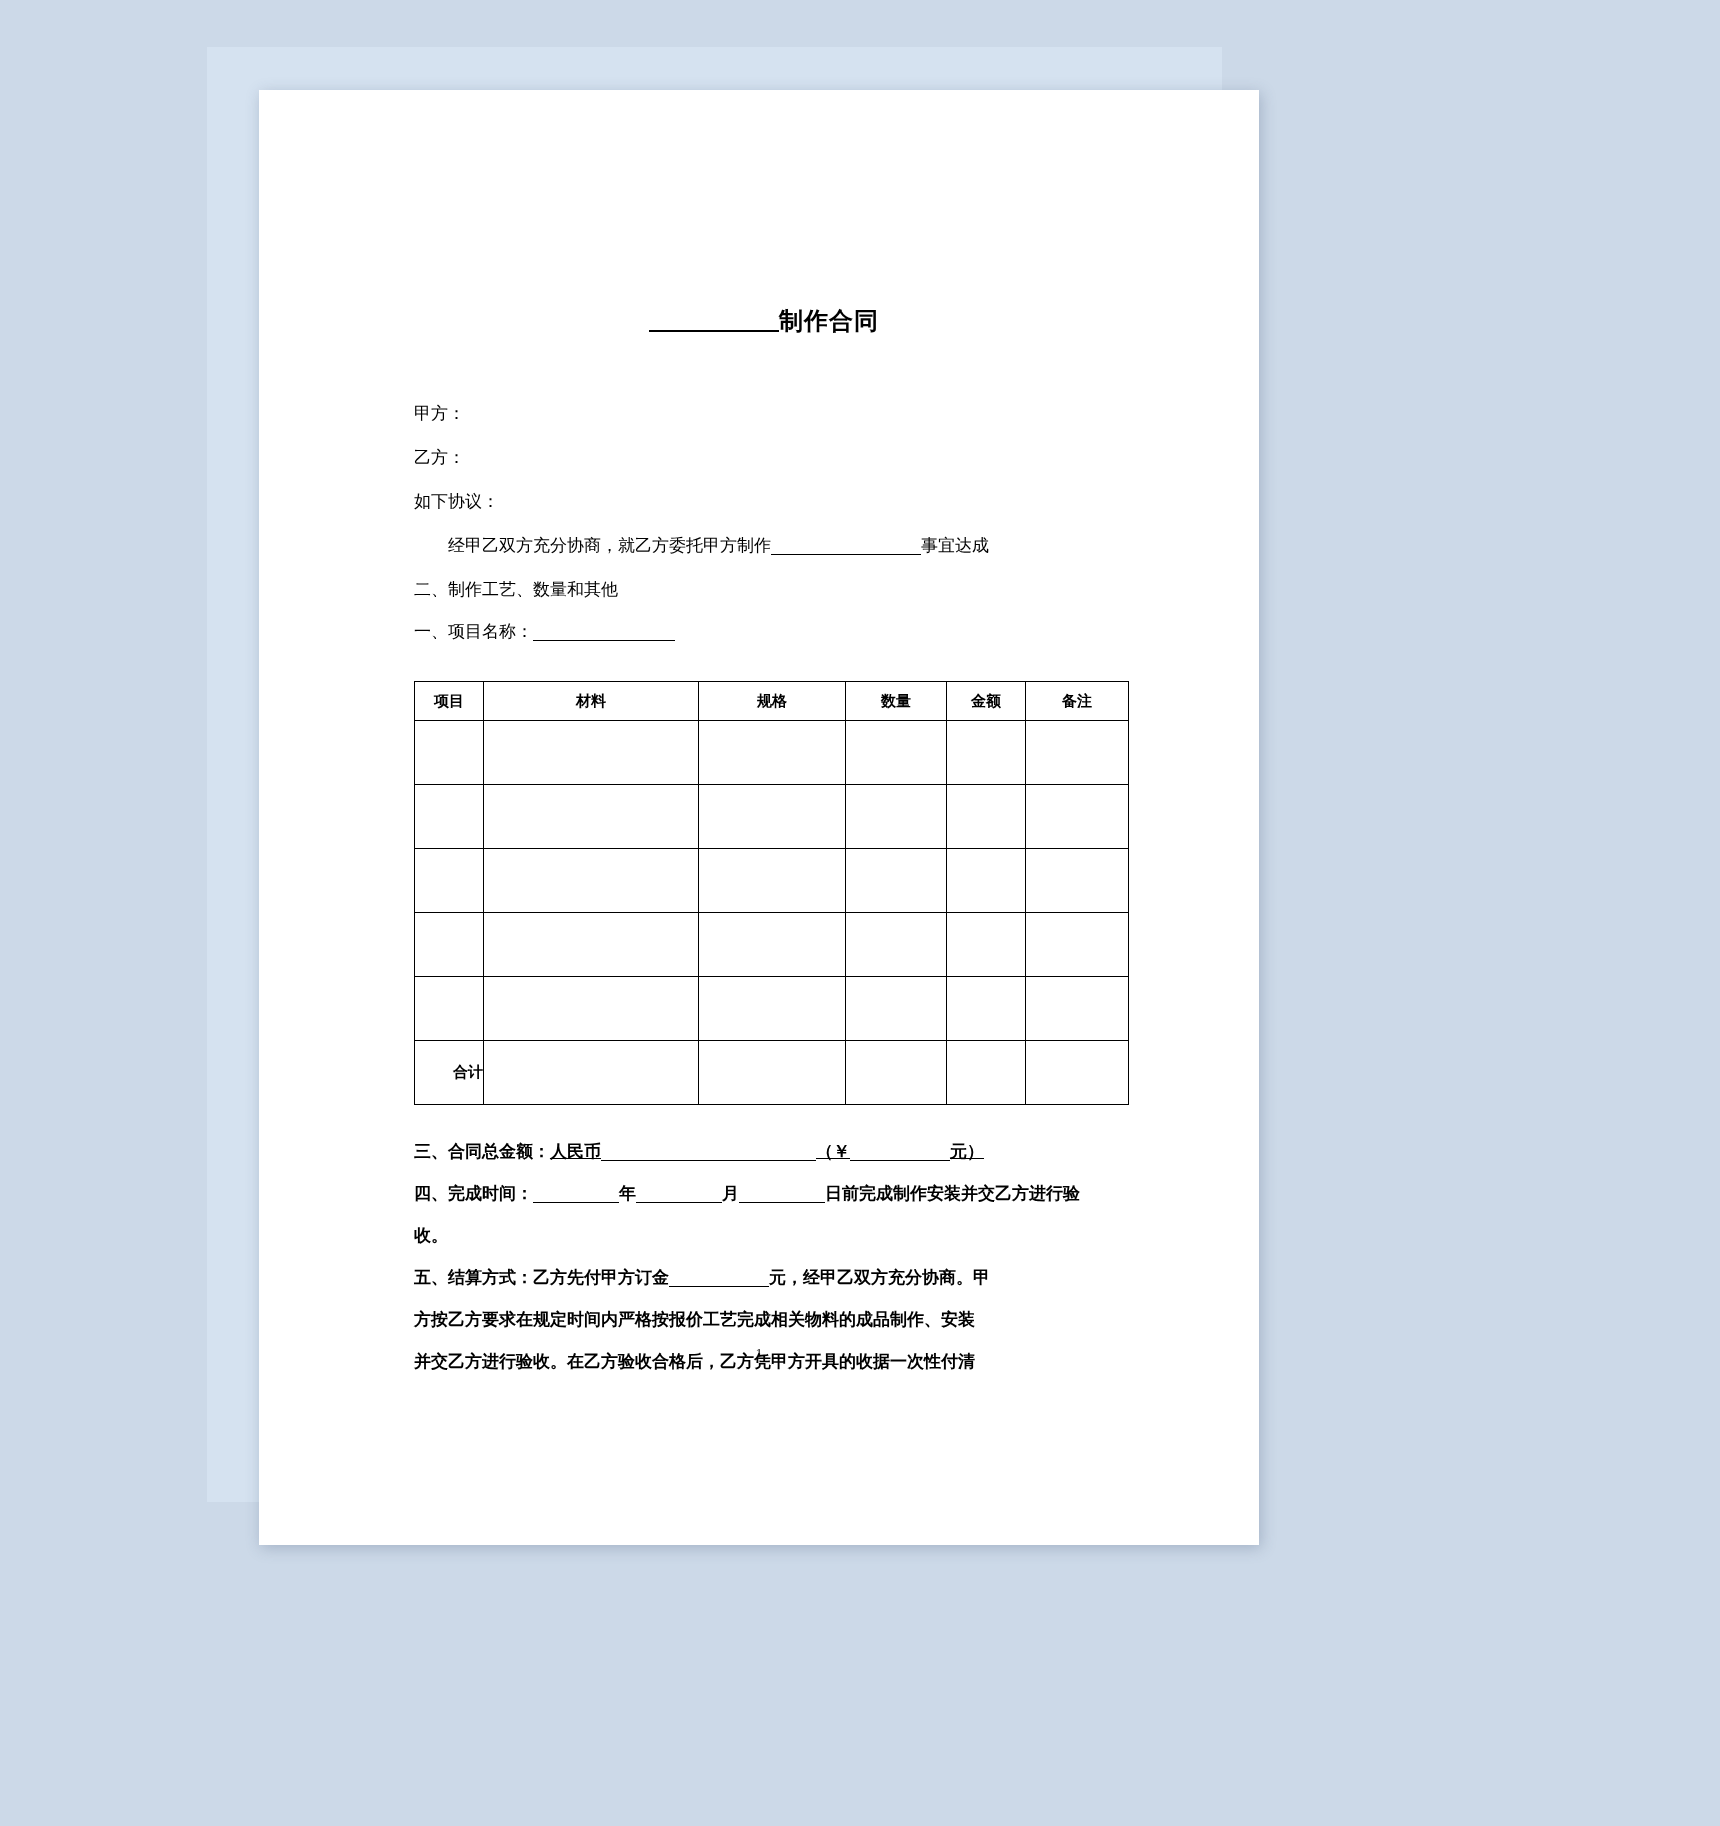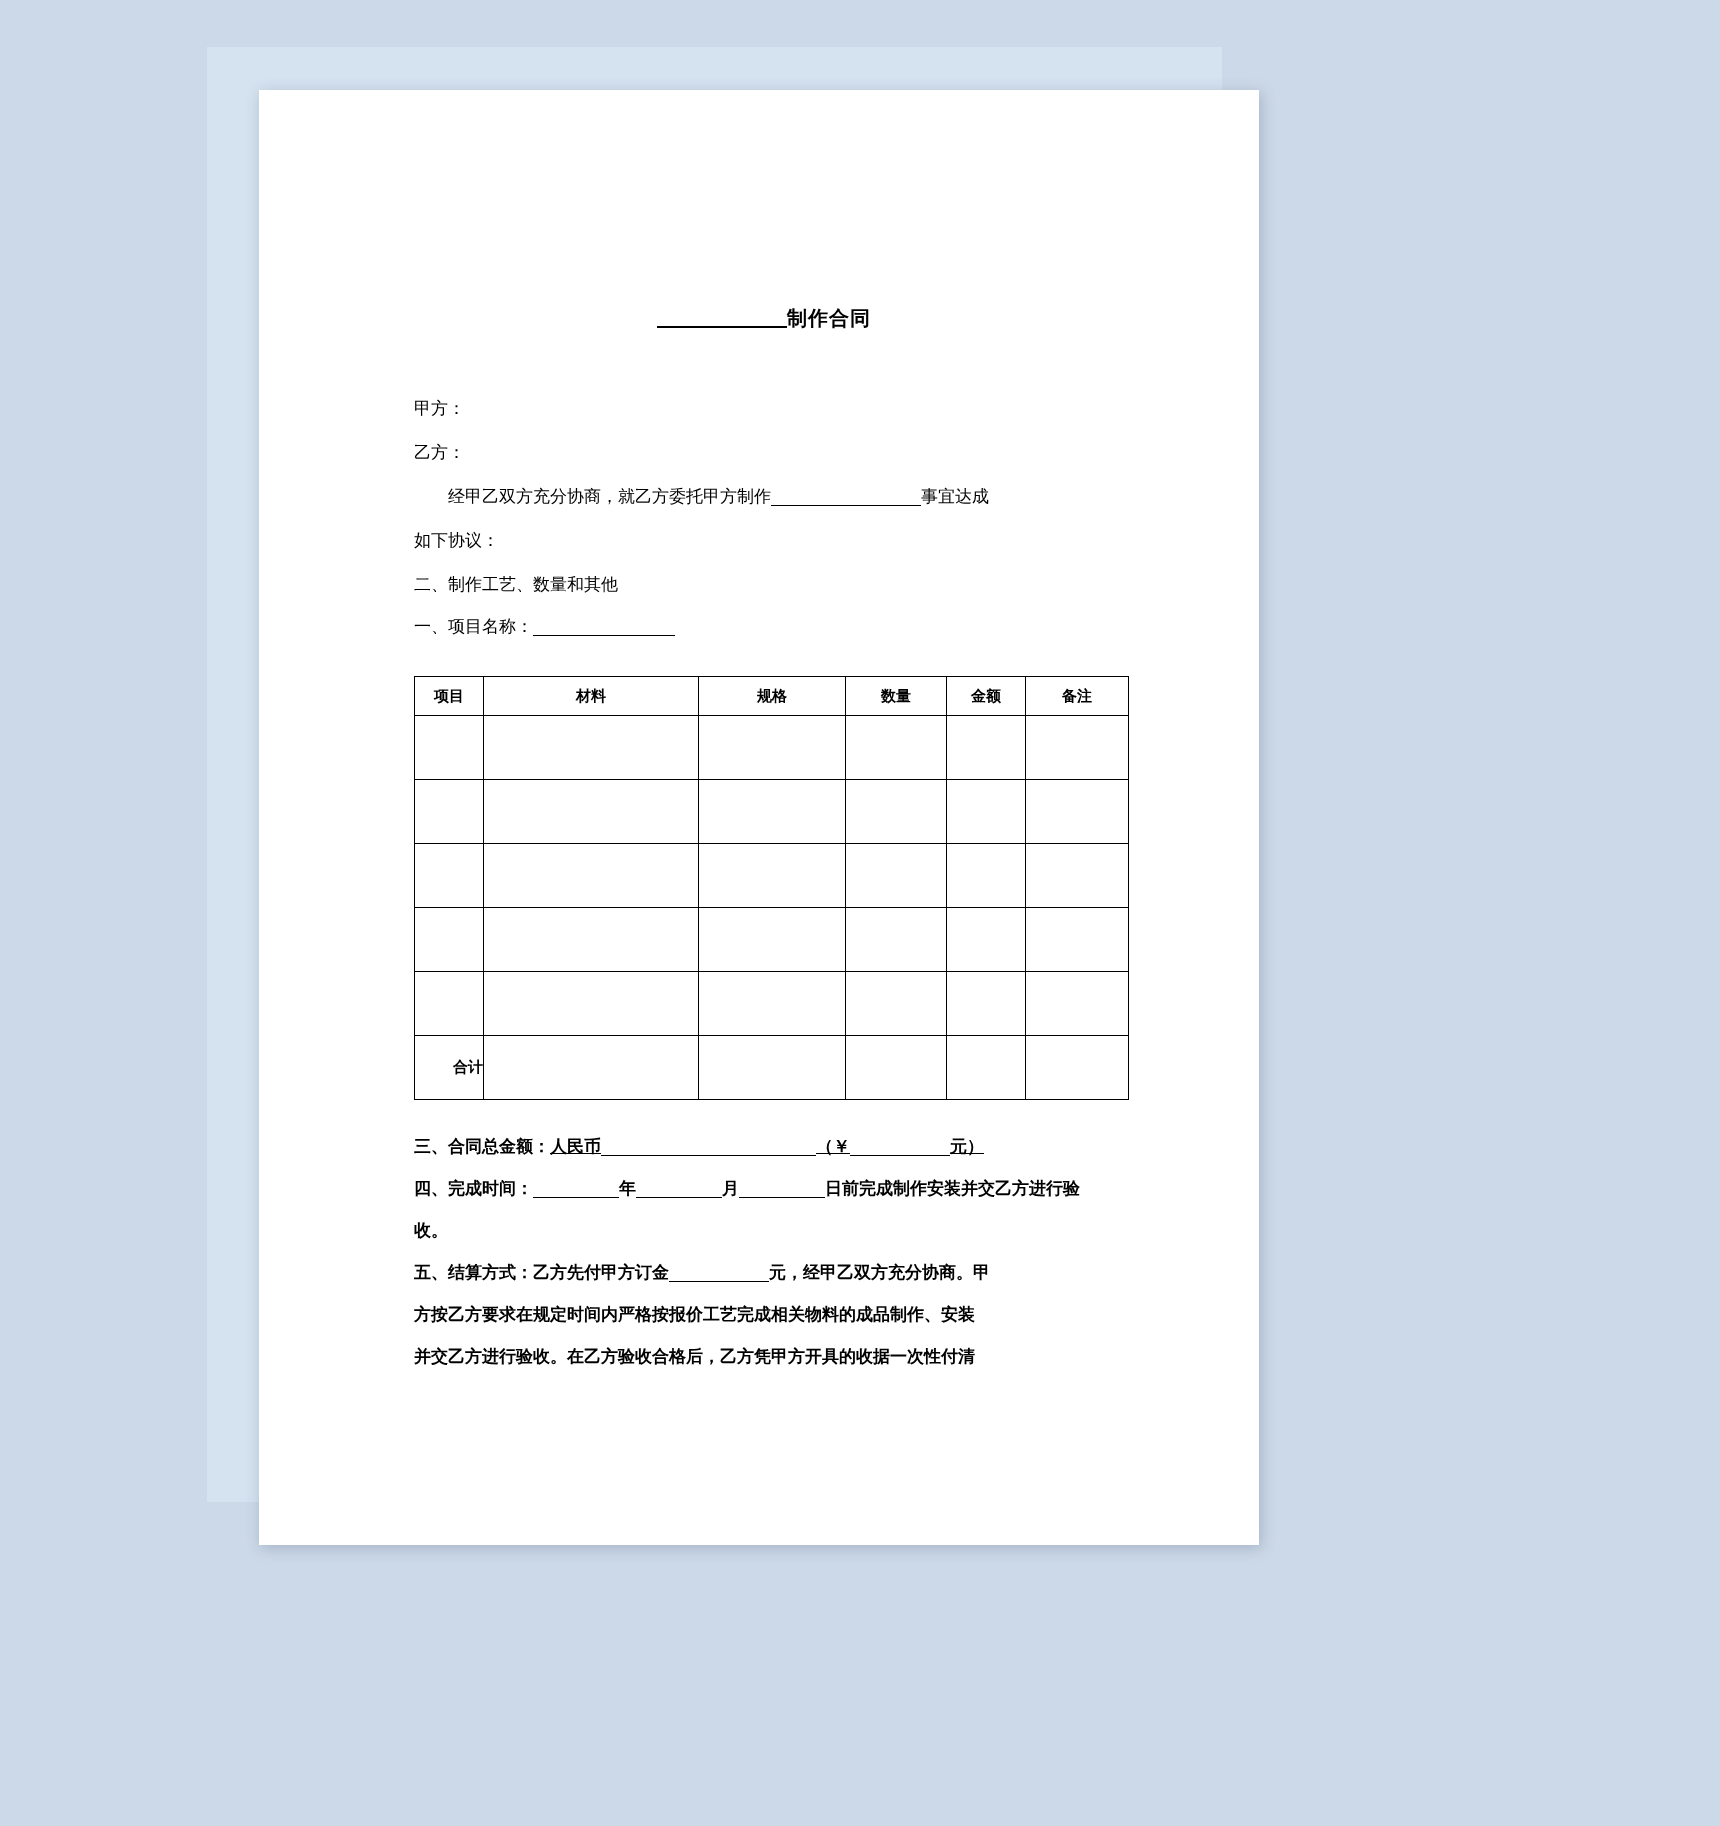--- a/index.html
+++ b/index.html
@@ -35,21 +35,21 @@
   }
   #doc-body {
     position: absolute;
     left: 155px;
     top: 215px;
     width: 700px;
     color: #000;
   }
   .title-line {
     text-align: center;
-    font-size: 20px;
+    font-size: 24px;
     font-weight: bold;
     letter-spacing: 1px;
     margin-bottom: 56px;
     white-space: nowrap;
   }
   .title-line .blank {
     display: inline-block;
     width: 130px;
     border-bottom: 2px solid #000;
     vertical-align: -3px;
@@ -135,26 +135,26 @@
     </div>
 
     <div class="para">
       <span>甲方：</span>
     </div>
 
     <div class="para">
       <span>乙方：</span>
     </div>
 
+    <div class="para">
+      <span>如下协议：</span>
+    </div>
+
     <div class="para indent">
       <span>经甲乙双方充分协商，就乙方委托甲方制作</span><span class="u u-150"></span><span>事宜达成</span>
-    </div>
-
-    <div class="para">
-      <span>如下协议：</span>
     </div>
 
     <div class="sec-reg">
       <span>二、制作工艺、数量和其他</span>
     </div>
 
     <div class="sec-reg">
       <span>一、项目名称：</span><span class="u u-140"></span>
     </div>
 

